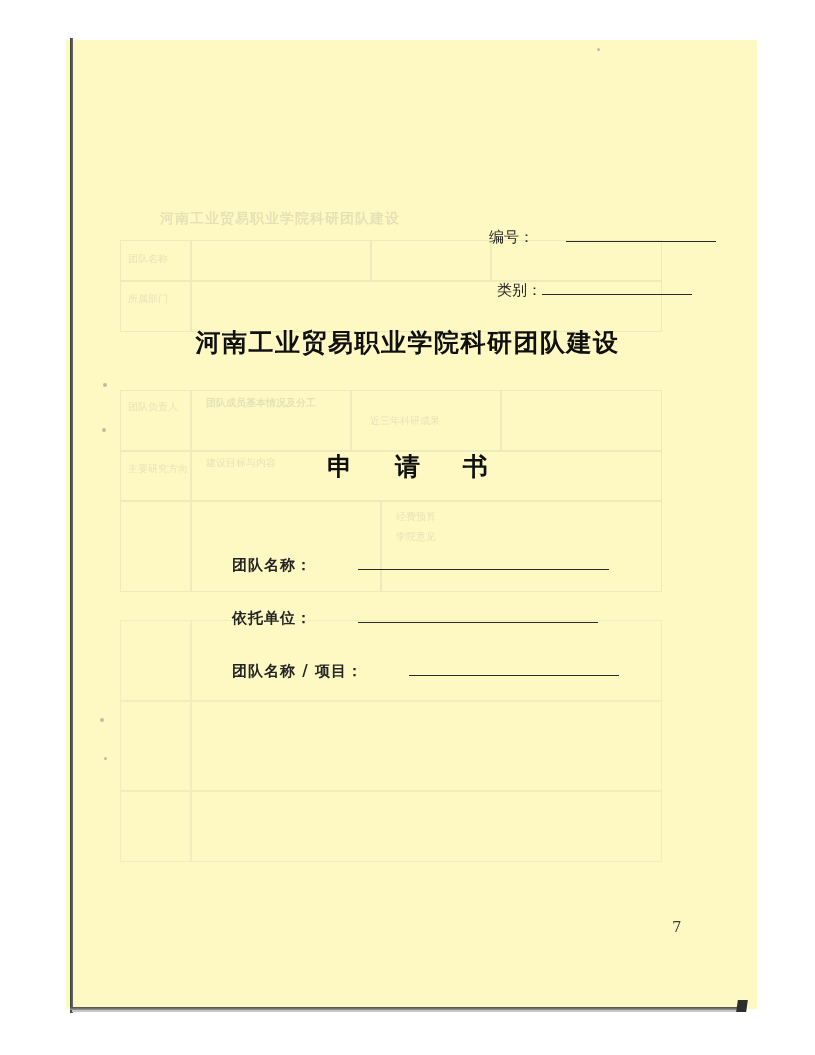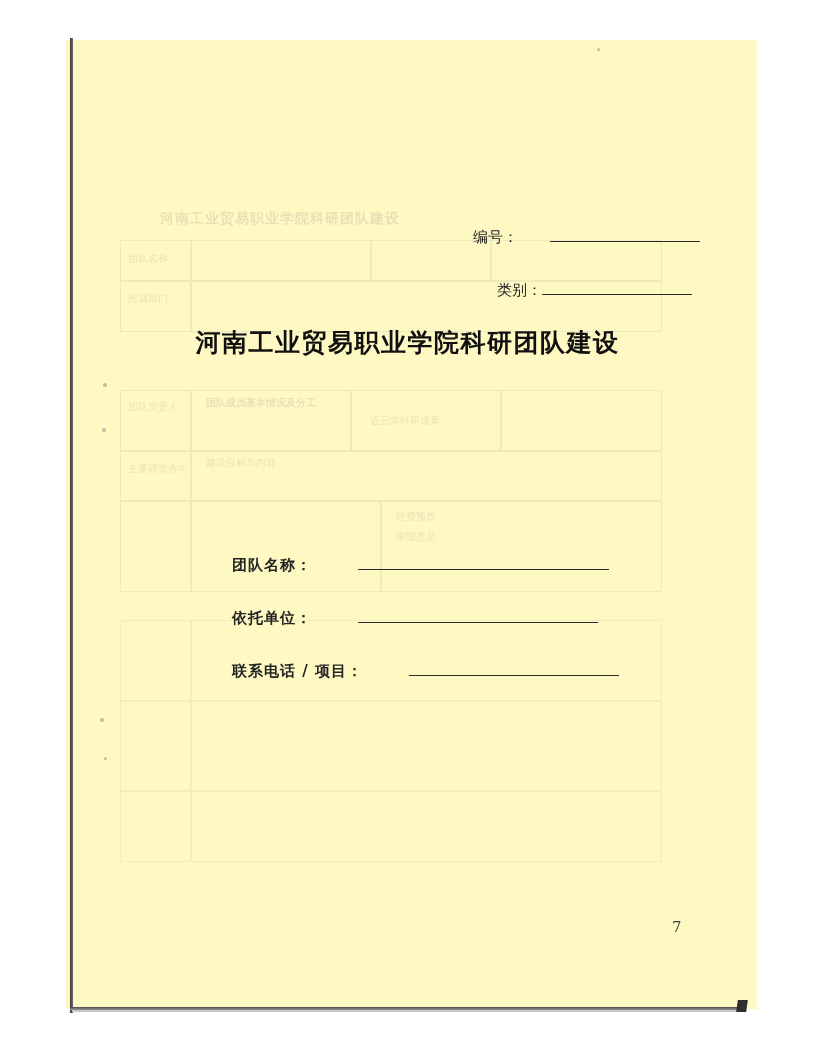--- a/index.html
+++ b/index.html
@@ -286,47 +286,48 @@
   <div class="corner-mark"></div>
 
   <div class="speck" style="left:597px; top:48px;  width:3px; height:3px;"></div>
   <div class="speck" style="left:103px; top:383px; width:4px; height:4px;"></div>
   <div class="speck" style="left:102px; top:428px; width:4px; height:4px;"></div>
   <div class="speck" style="left:100px; top:718px; width:4px; height:4px;"></div>
   <div class="speck" style="left:104px; top:757px; width:3px; height:3px;"></div>
 
   <div class="content">
 
-    <div class="header-field" style="left:473px; top:228px;gap:32px;">
+    <div class="header-field" style="left:489px; top:228px;gap:32px;">
       <span class="label-cn">编号：</span>
       <span class="rule" style="width:150px;"></span>
     </div>
 
     <div class="header-field" style="left:497px; top:281px;">
       <span class="label-cn">类别：</span>
       <span class="rule" style="width:150px;"></span>
     </div>
 
     <div class="doc-title">河南工业贸易职业学院科研团队建设</div>
 
+    <div class="doc-subtitle">申 请 书</div>
 
     <div class="form-block">
 
       <div class="form-row">
         <span class="label-cn">团队名称：</span>
         <span class="rule" style="width:251px;"></span>
       </div>
 
       <div class="form-row">
         <span class="label-cn">依托单位：</span>
         <span class="rule" style="width:240px;"></span>
       </div>
 
       <div class="form-row">
-        <span class="label-cn">联系电话 / 项目：</span>
+        <span class="label-cn">团队名称 / 项目：</span>
         <span class="rule" style="width:210px;"></span>
       </div>
 
 
 
     </div>
 
     <div class="page-number">7</div>
 
   </div>

